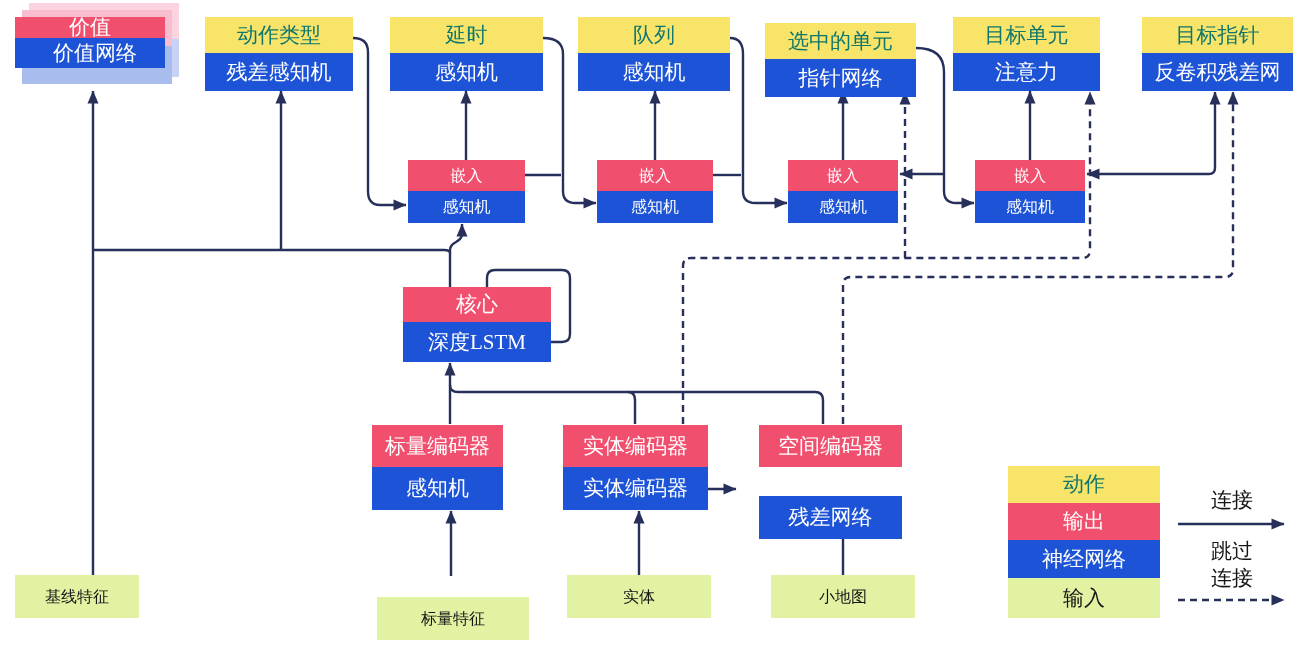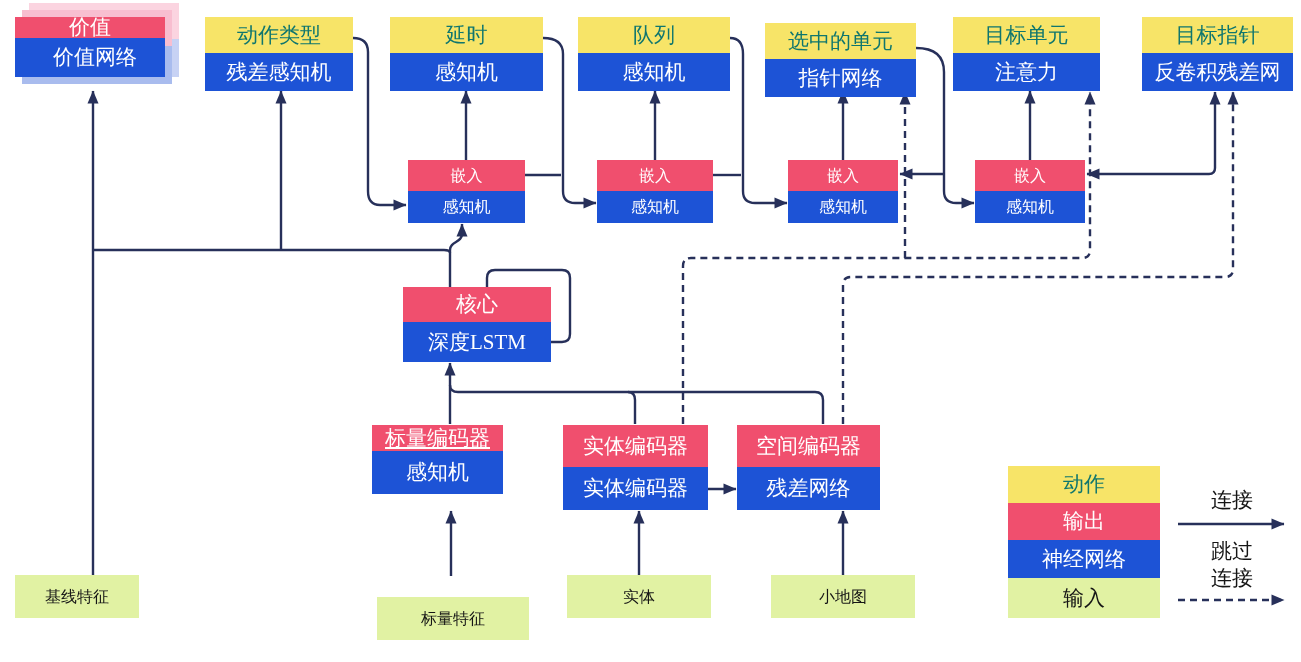--- a/index.html
+++ b/index.html
@@ -100,21 +100,21 @@
     <div class="part sh2-t" style="height:36px;"></div>
     <div class="part sh2-b" style="height:38px;"></div>
   </div>
   <div class="node back" style="left:22px;top:10px;width:150px;">
     <div class="part sh1-t" style="height:36px;"></div>
     <div class="part sh1-b" style="height:38px;"></div>
   </div>
 
   <div class="node" style="left:15px;top:17px;width:150px;">
     <div class="part c-out fz21">价值</div>
-    <div class="part c-net fz21" style="height:39px;padding-left:10px;">价值网络</div>
+    <div class="part c-net fz21" style="height:30px;padding-left:10px;">价值网络</div>
   </div>
   <div class="node" style="left:205px;top:17px;width:148px;">
     <div class="part c-action fz21" style="height:36px;">动作类型</div>
     <div class="part c-net fz21" style="height:38px;">残差感知机</div>
   </div>
   <div class="node" style="left:390px;top:17px;width:153px;">
     <div class="part c-action fz21" style="height:36px;">延时</div>
     <div class="part c-net fz21" style="height:38px;">感知机</div>
   </div>
   <div class="node" style="left:578px;top:17px;width:152px;">
@@ -150,28 +150,28 @@
     <div class="part c-out fz20" style="height:31px;">嵌入</div>
     <div class="part c-net fz20" style="height:32px;">感知机</div>
   </div>
 
   <div class="node" style="left:375px;top:287px;width:148px;padding-left:28px;">
     <div class="part c-out fz21" style="height:35px;">核心</div>
     <div class="part c-net fz21" style="height:40px;">深度LSTM</div>
   </div>
 
   <div class="node" style="left:372px;top:425px;width:131px;">
-    <div class="part c-out fz21" style="height:26px;text-decoration:underline;">标量编码器</div>
+    <div class="part c-out fz21" style="height:42px;">标量编码器</div>
     <div class="part c-net fz21" style="height:43px;">感知机</div>
   </div>
   <div class="node" style="left:555px;top:425px;width:145px;padding-left:8px;">
     <div class="part c-out fz21" style="height:42px;">实体编码器</div>
     <div class="part c-net fz21" style="height:43px;">实体编码器</div>
   </div>
-  <div class="node" style="left:737px;top:425px;width:143px;">
+  <div class="node" style="left:759px;top:425px;width:143px;gap:29px;">
     <div class="part c-out fz21" style="height:42px;">空间编码器</div>
     <div class="part c-net fz21" style="height:43px;">残差网络</div>
   </div>
 
   <div class="node" style="left:15px;top:575px;width:124px;">
     <div class="part c-in fz20" style="height:43px;">基线特征</div>
   </div>
   <div class="node" style="left:377px;top:575px;width:152px;">
     <div class="part c-in fz20" style="height:43px;margin-top:22px;">标量特征</div>
   </div>

